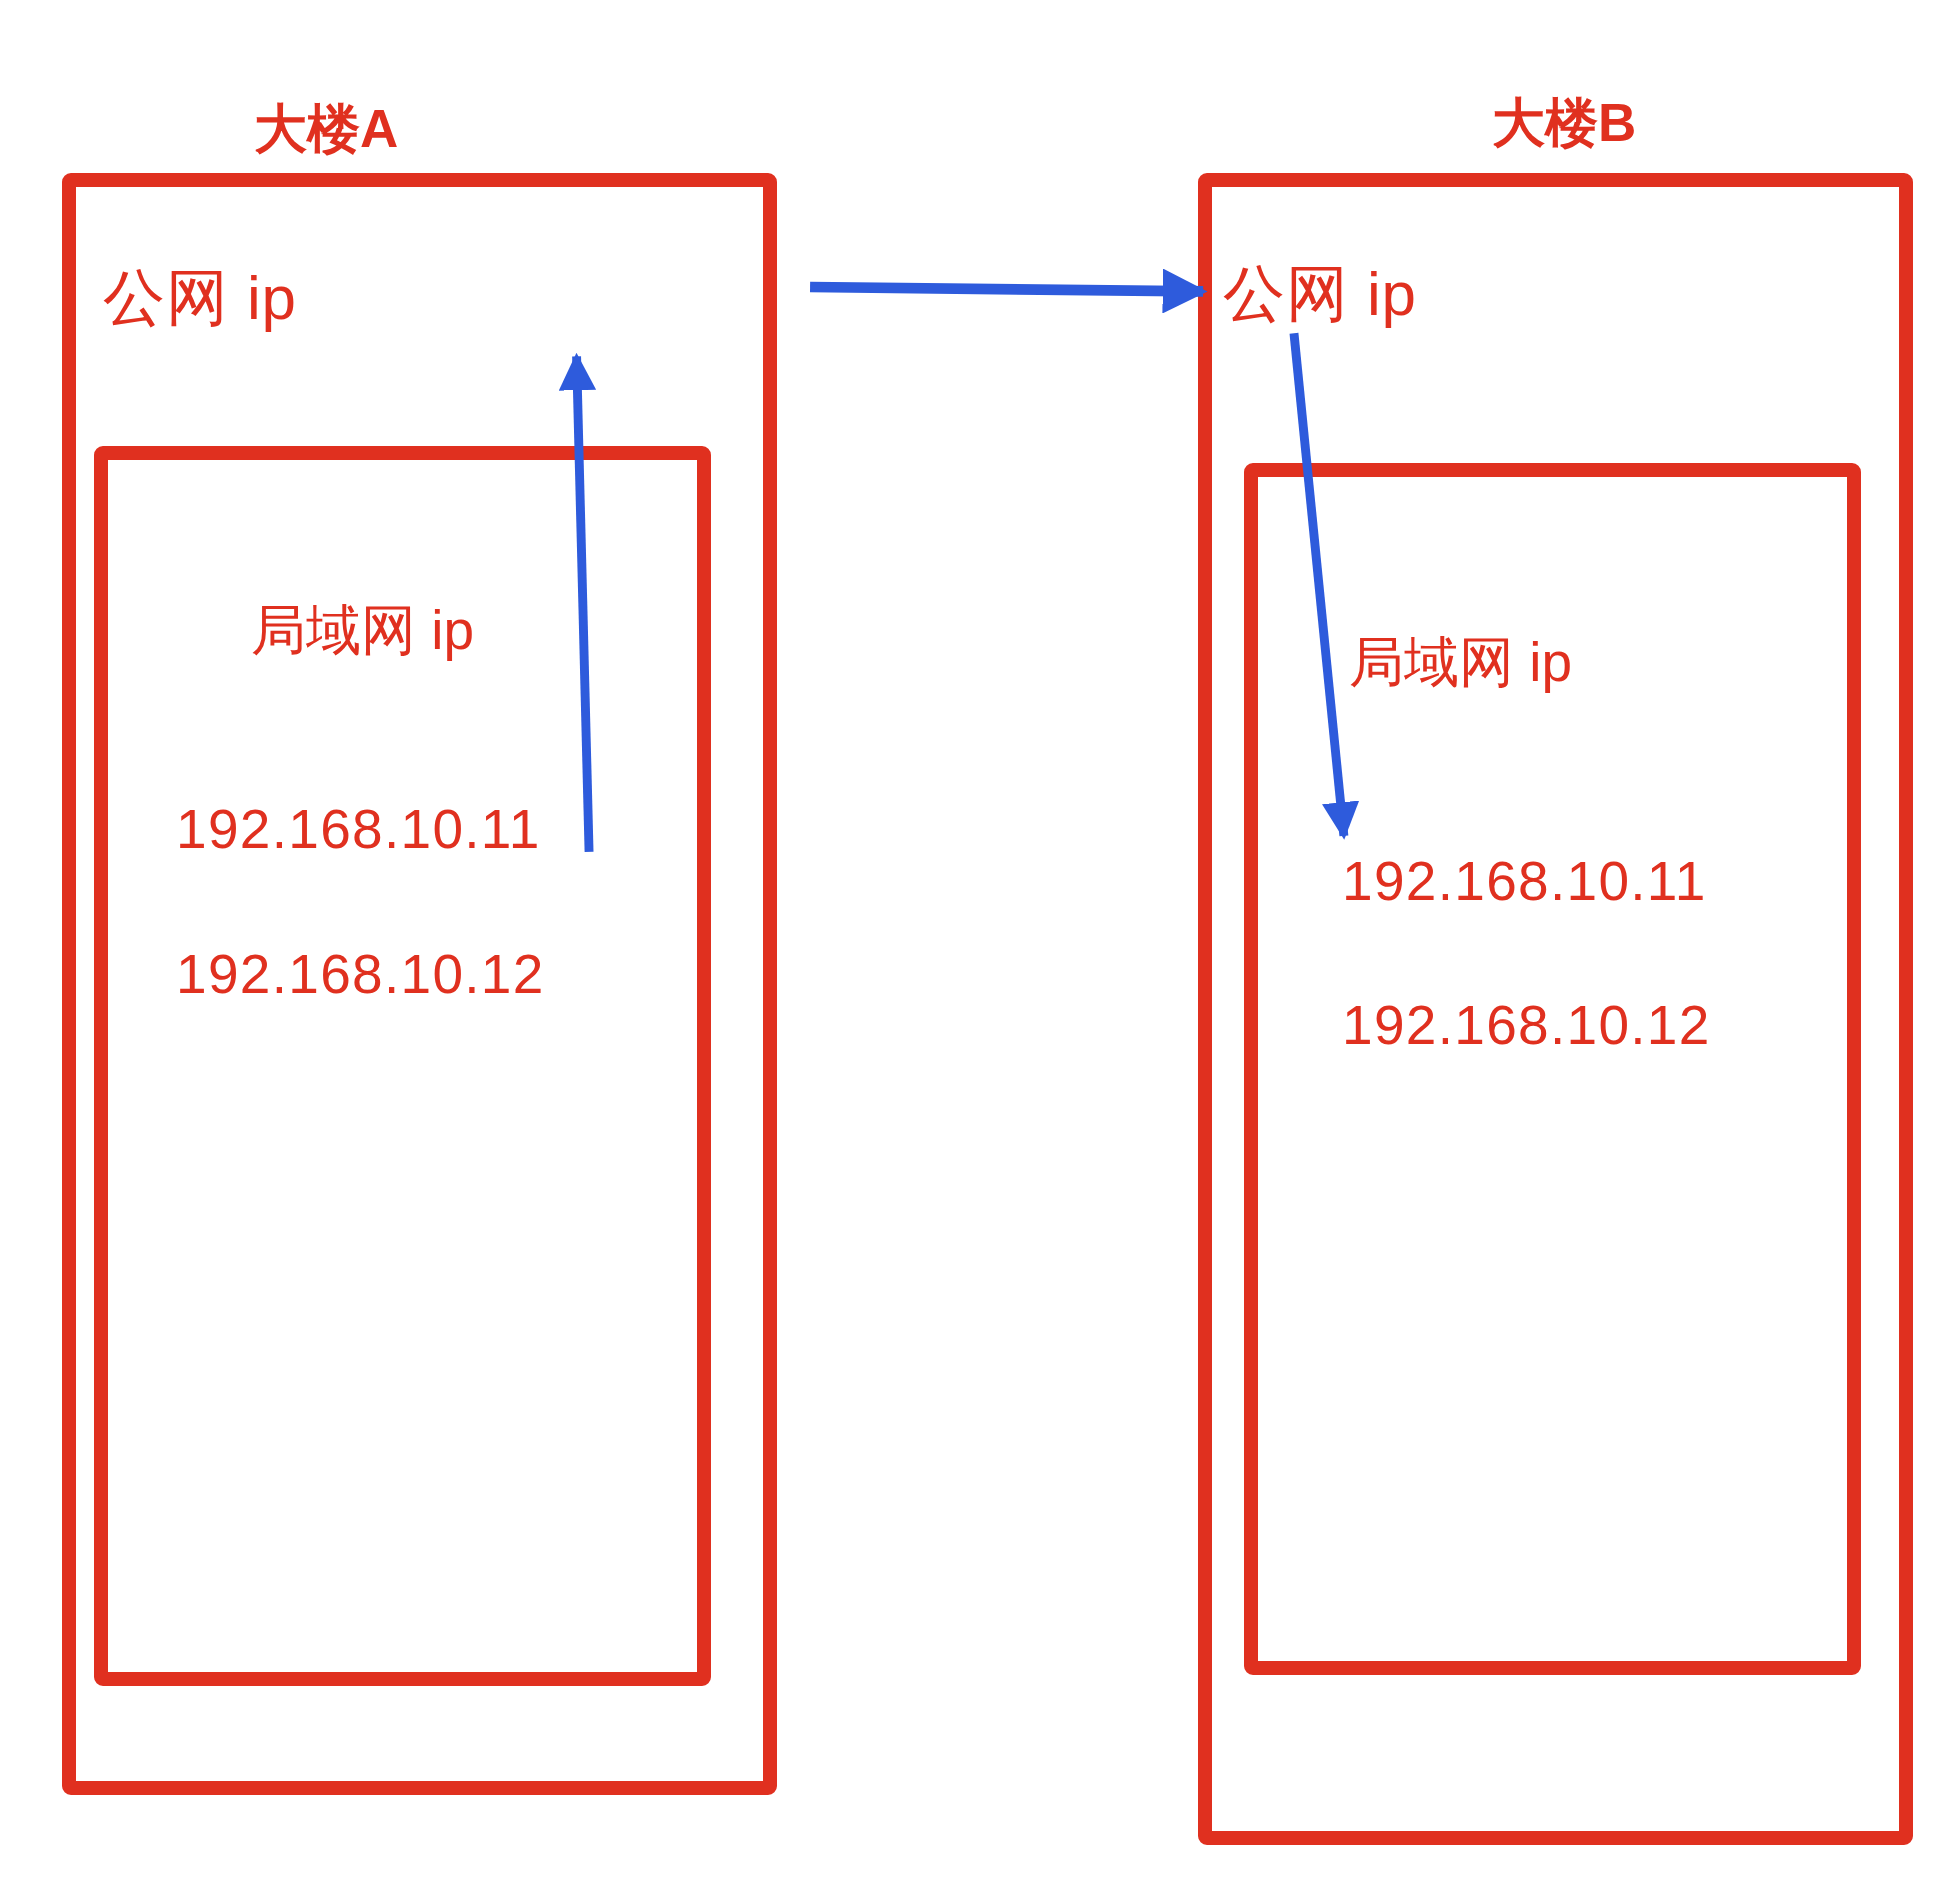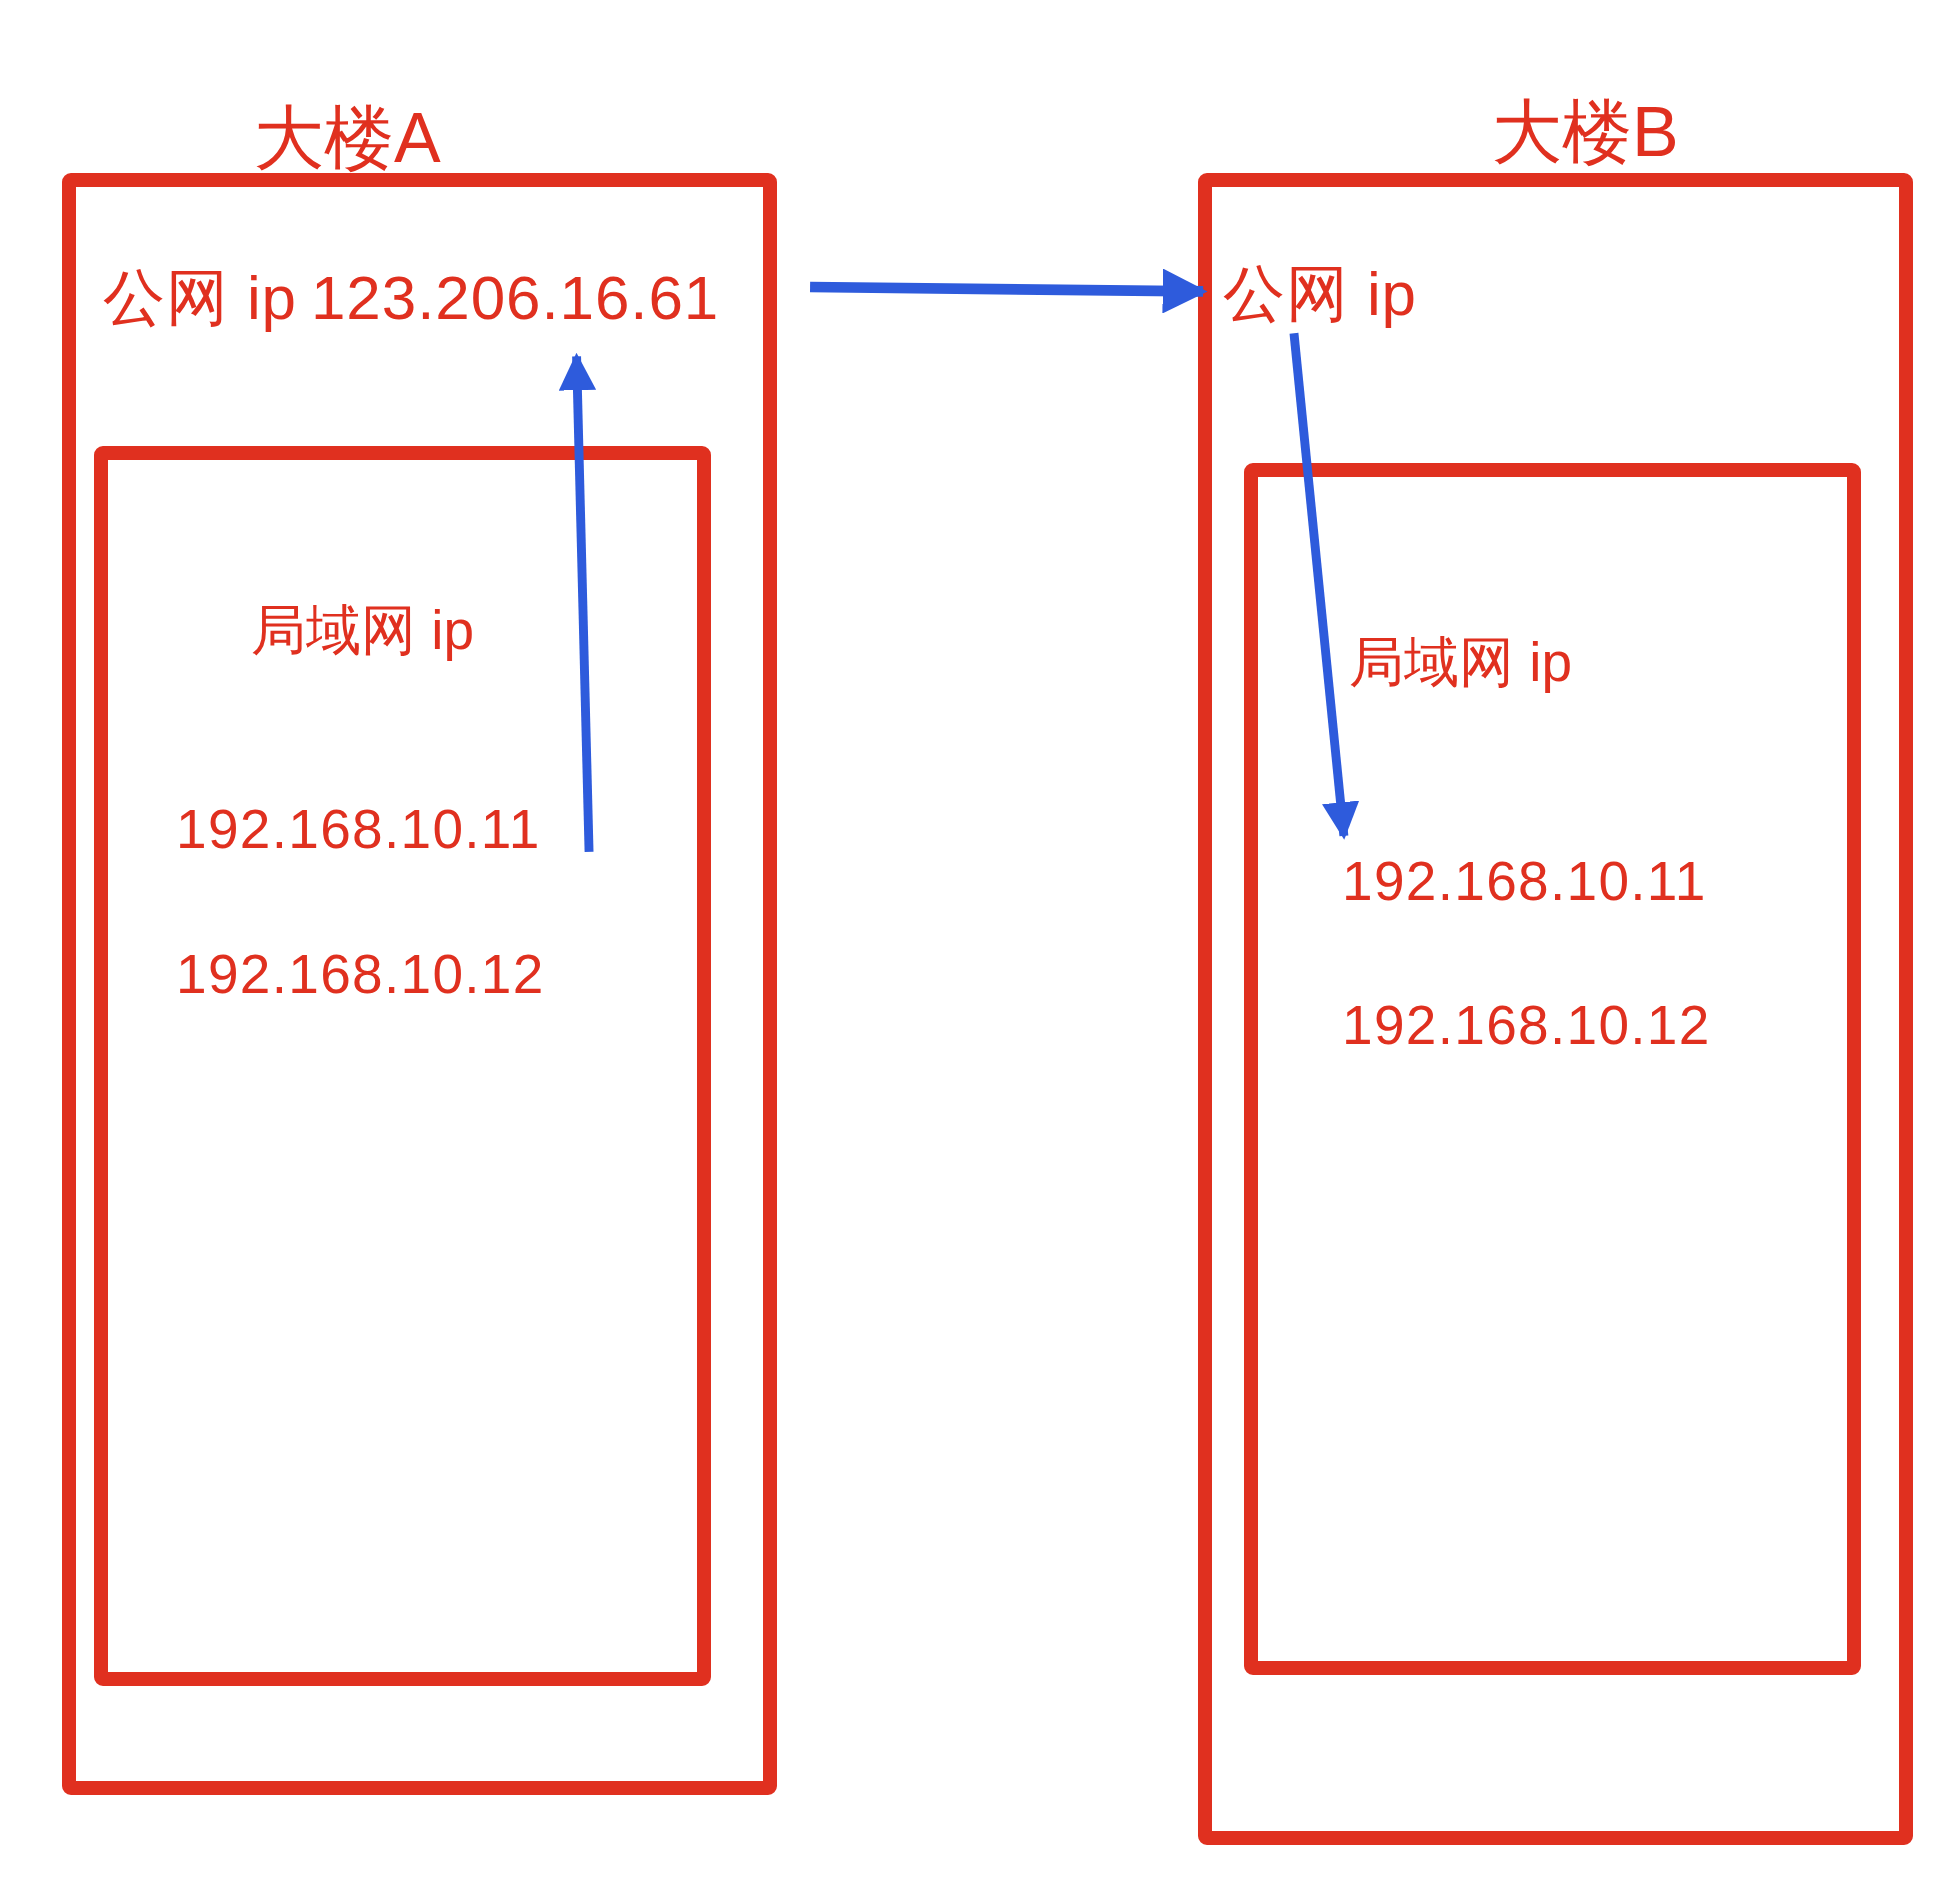--- a/index.html
+++ b/index.html
@@ -17,24 +17,25 @@
   }
   .abs{position:absolute;}
   .red-box{
     position:absolute;
     border:14.3px solid var(--red,#e0301f);
     border-radius:9px;
     background:transparent;
     box-sizing:border-box;
   }
   .title{
-    font-size:70px;
+    font-size:53px;
     line-height:1.1;
     white-space:nowrap;
     color:var(--red,#e0301f);
+    font-weight:bold;
   }
   .ipline{
     display:flex;
     align-items:baseline;
     gap:14px;
     font-size:62px;
     line-height:1.15;
     white-space:nowrap;
     letter-spacing:0.9px;
   }
@@ -64,21 +65,20 @@
 <body>
 
 <div class="canvas">
 
   <div class="abs title" style="left:254px;top:100px;">大楼A</div>
 
   <div class="red-box" style="left:62px;top:173px;width:715px;height:1622px;"></div>
 
   <div class="abs ipline" style="left:103px;top:262px;">
     <span>公网 ip</span>
-    <span>123.206.16.61</span>
   </div>
 
   <div class="red-box" style="left:94px;top:446px;width:617px;height:1240px;"></div>
 
   <div class="abs lanlabel" style="left:251px;top:599px;">局域网 ip</div>
 
   <div class="abs lanip" style="left:176px;top:798px;">192.168.10.11</div>
 
   <div class="abs lanip" style="left:176px;top:943px;">192.168.10.12</div>
 

